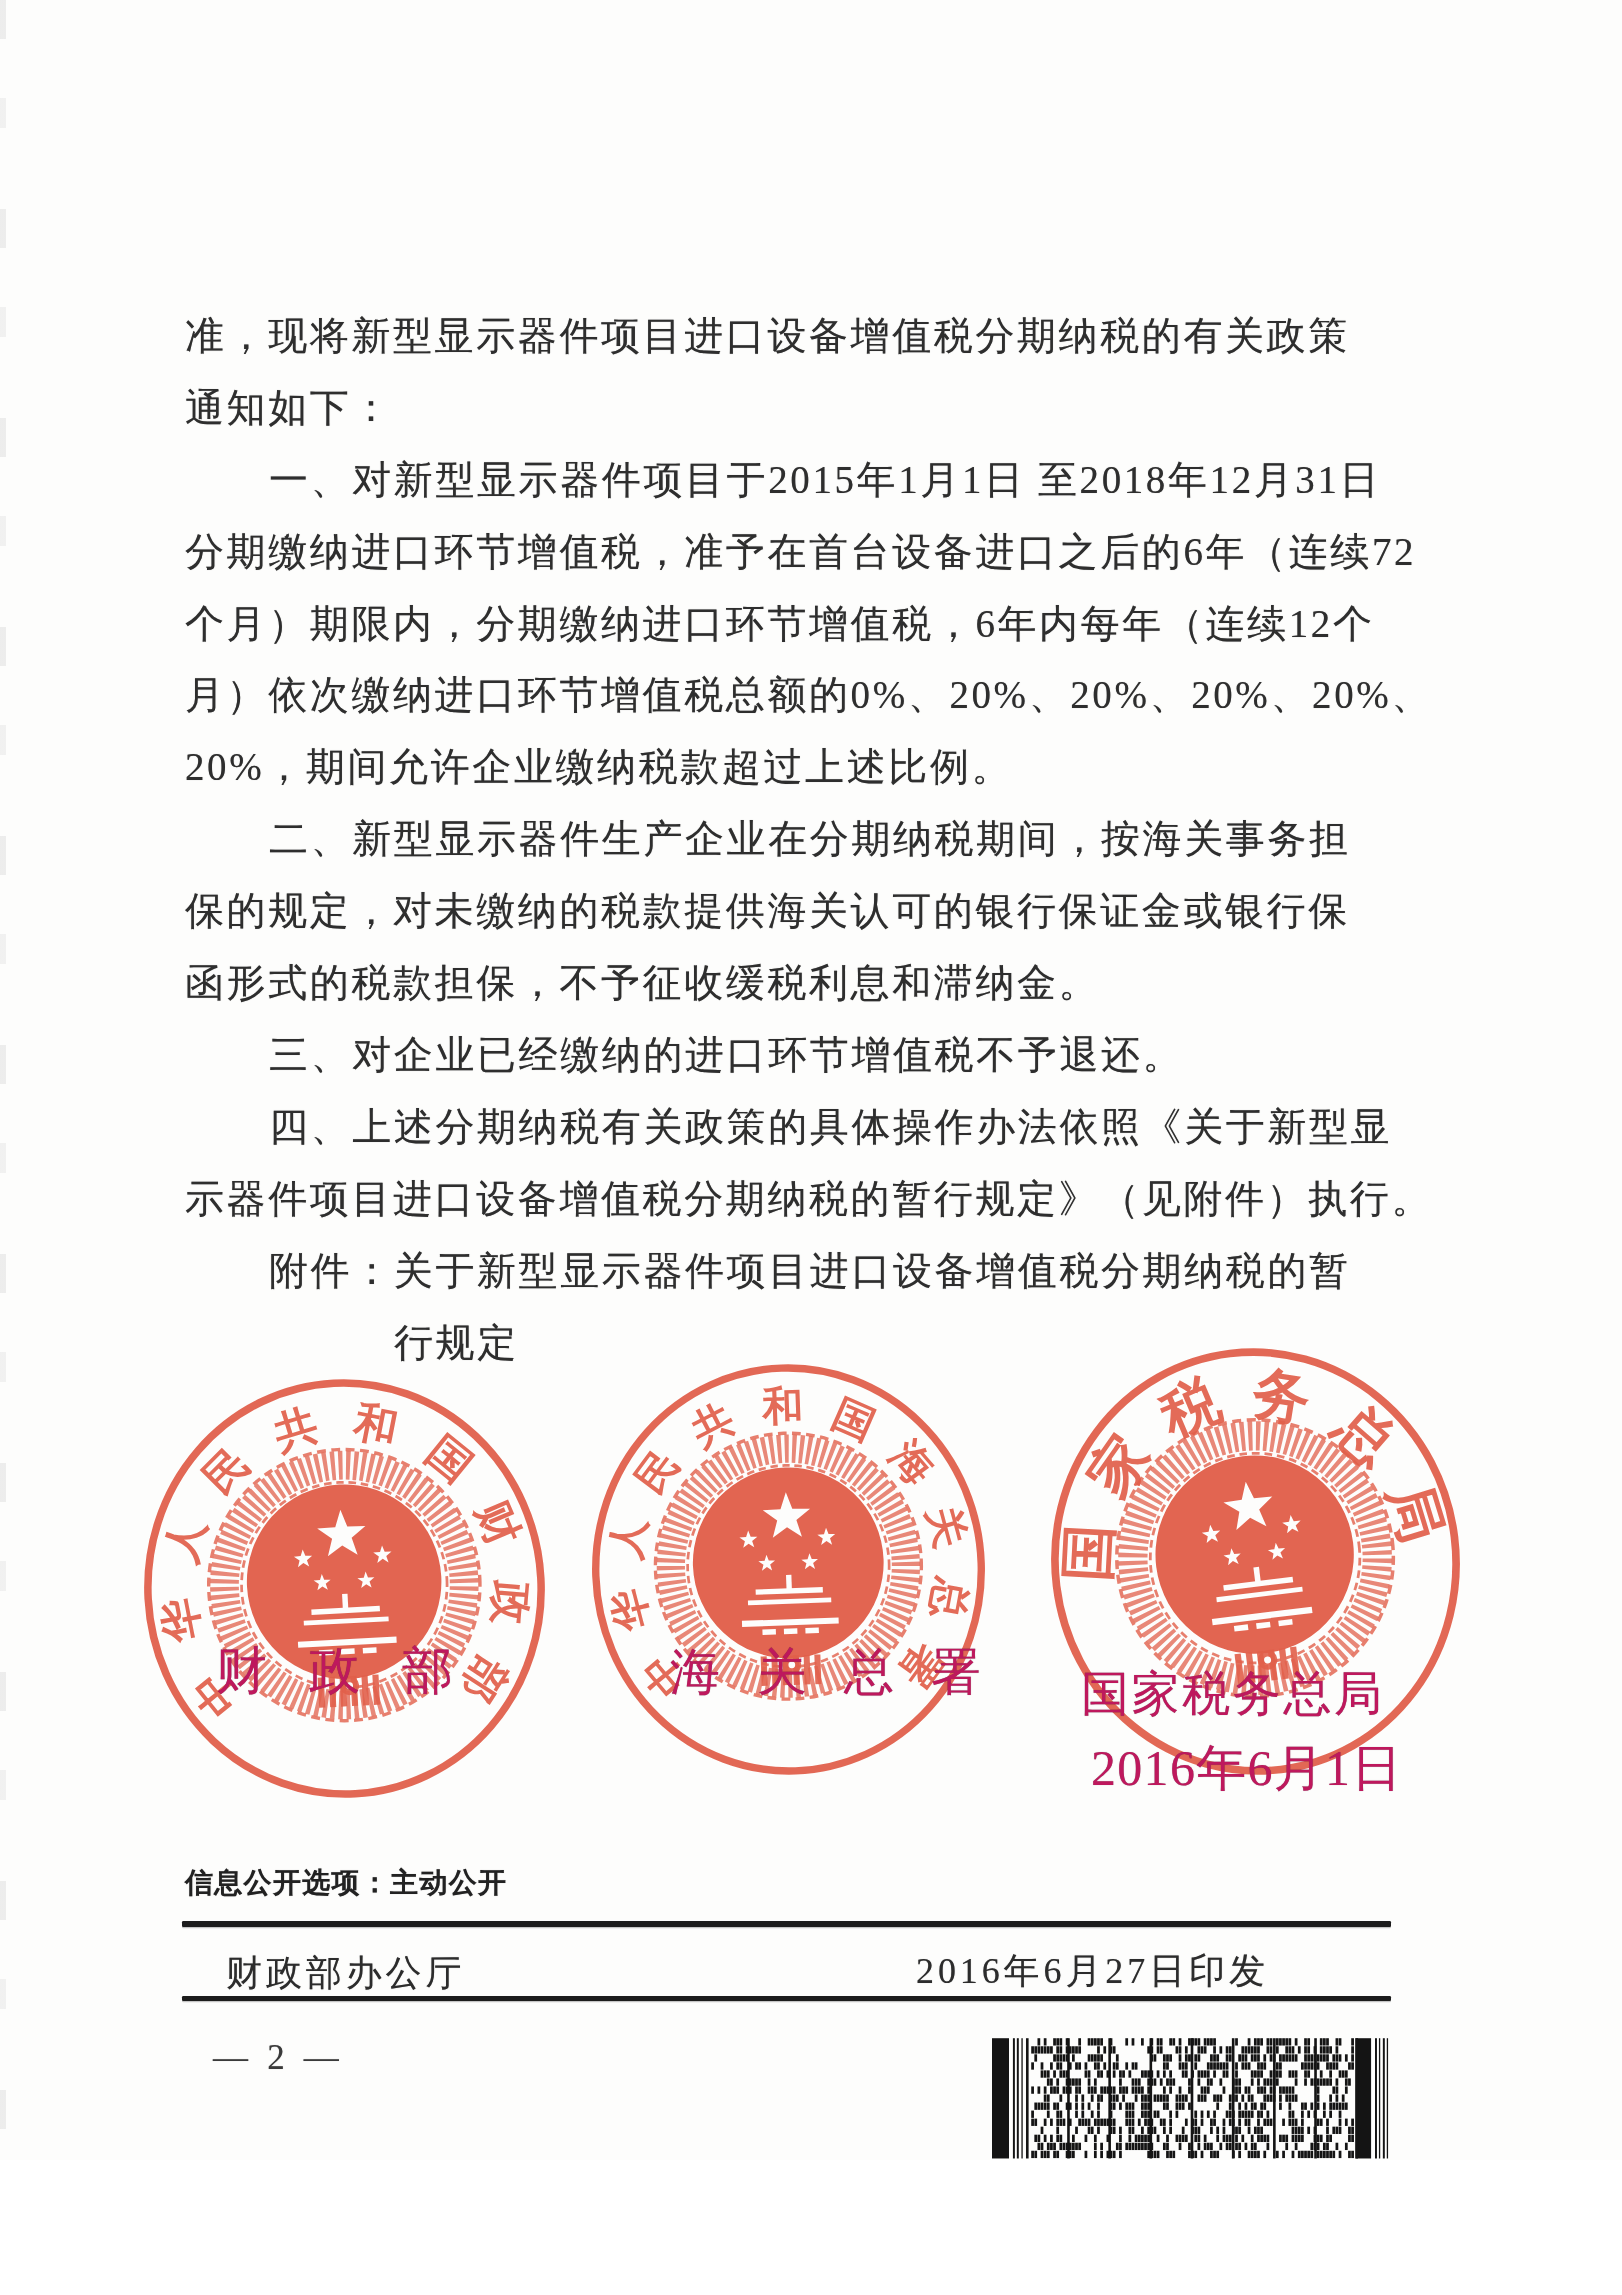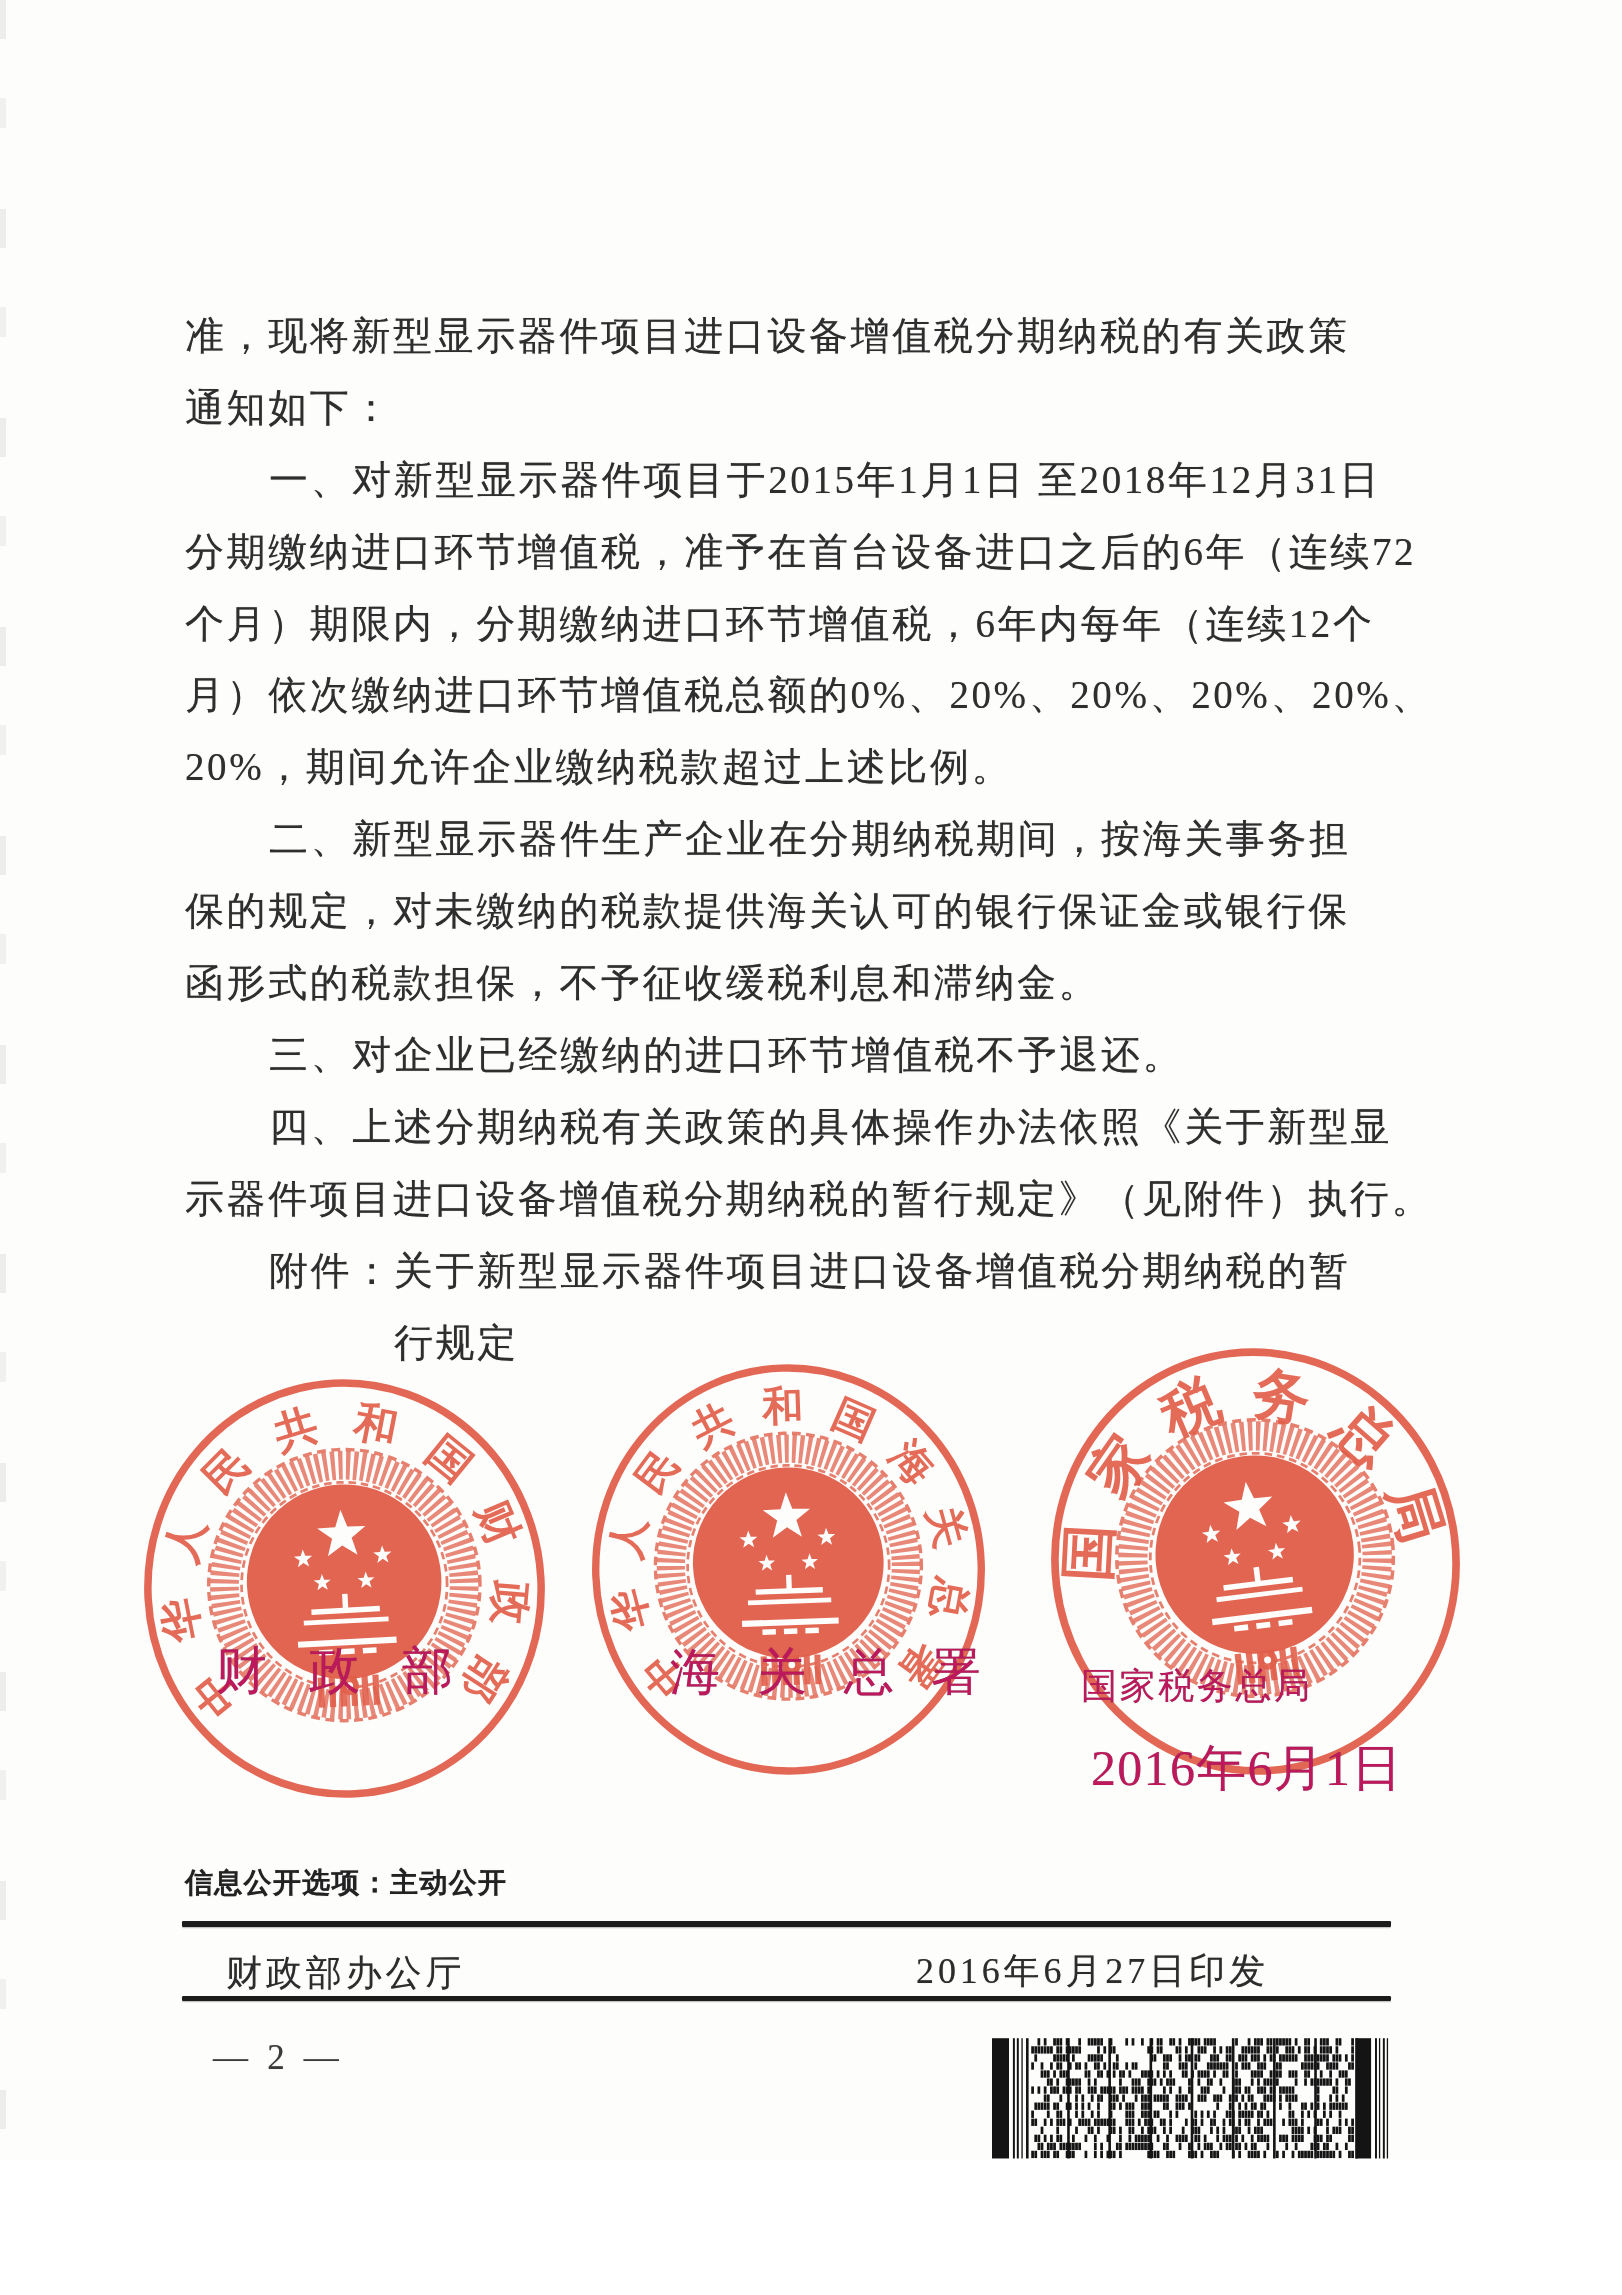--- a/index.html
+++ b/index.html
@@ -174,21 +174,21 @@
         <rect x="302" y="438" width="9" height="44" fill="#e25a44" opacity="0.9"></rect>
         <rect x="318" y="438" width="9" height="44" fill="#e25a44" opacity="0.9"></rect>
         <rect x="334" y="438" width="9" height="44" fill="#e25a44" opacity="0.9"></rect>
         <circle cx="300" cy="452" r="14" fill="#e25a44" opacity="0.9"></circle>
         <circle cx="300" cy="452" r="5" fill="#fff"></circle>
       </svg>
     </div>
   <div id="seal-overlays">
       <div class="seal-overlay" style="left: 216px; top: 1637px; font-size: 51px; letter-spacing: 42px;">财政部</div>
       <div class="seal-overlay" style="left: 670px; top: 1639px; font-size: 50px; letter-spacing: 37px; font-family: Liberation Mono, monospace;">海关总署</div>
-      <div class="seal-overlay" style="left: 1081px; top: 1662px; font-size: 36px; letter-spacing: 2.6px;">国家税务总局</div>
+      <div class="seal-overlay" style="left: 1081px; top: 1662px; font-size: 48px; letter-spacing: 2.6px;">国家税务总局</div>
       <div class="seal-overlay" style="left: 1091px; top: 1735px; font-size: 50px; letter-spacing: 1.3px;">2016年6月1日</div>
     </div>
 
   <div class="footer-disclosure">信息公开选项：主动公开</div>
   <div class="rule rule-1"></div>
   <div class="footer-issuer">财政部办公厅</div>
   <div class="footer-date">2016年6月27日印发</div>
   <div class="rule rule-2"></div>
   <div class="page-number">— 2 —</div>
 

